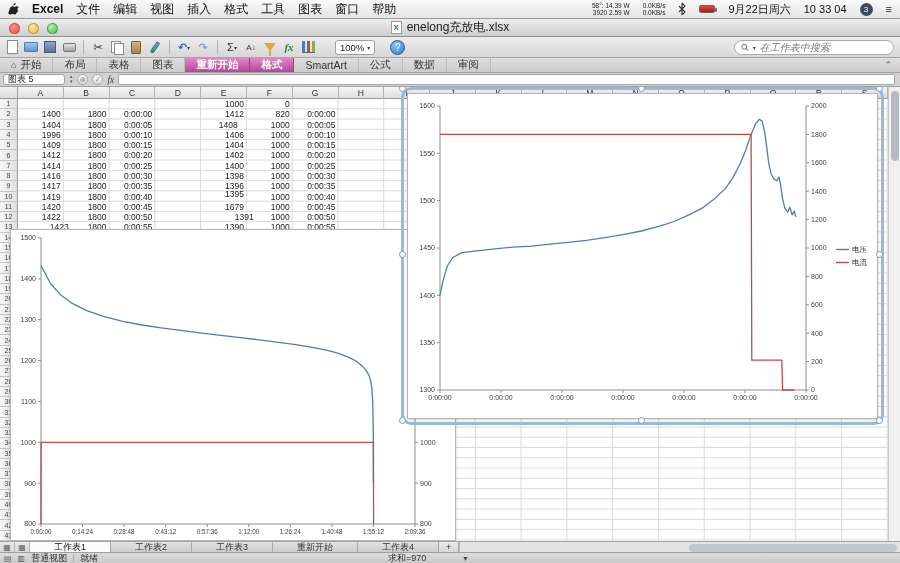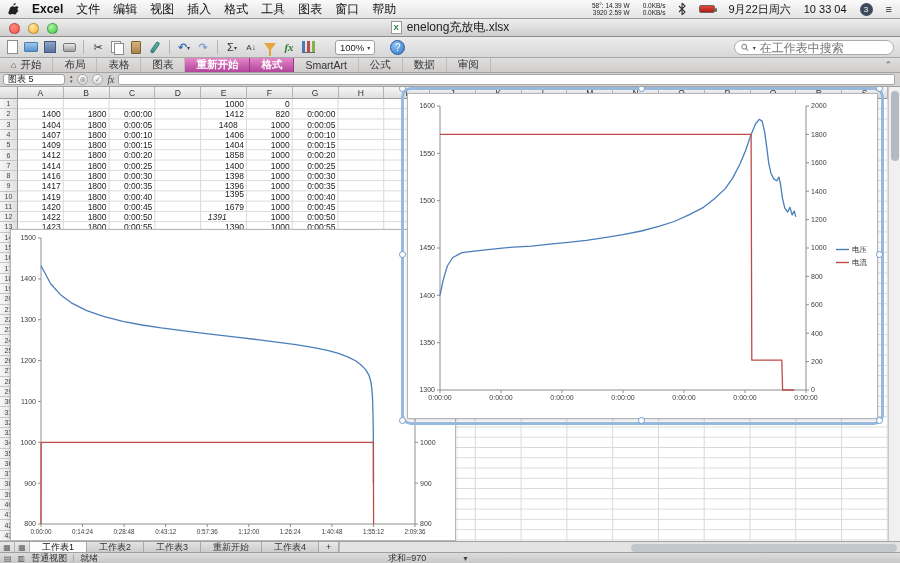--- a/index.html
+++ b/index.html
@@ -60,22 +60,22 @@
   .g-fx { font-family:"Liberation Serif",serif; font-style:italic; font-weight:bold; color:#2e7d32; font-size:11px; }
   .ic-chart { width:13px; height:12px; background:linear-gradient(to right,#4a7ebb 0 3px,transparent 3px 5px,#be4b48 5px 8px,transparent 8px 10px,#86b24a 10px 13px); border-bottom:1px solid #666; }
   .zoom-box { height:15px; background:#fff; border:1px solid #a0a0a0; border-radius:3px; font-size:9.5px;
               display:flex; align-items:center; padding:0 4px; gap:3px; margin-left:16px; color:#222; }
   .caret { font-size:6px; color:#444; }
   .help-btn { width:15px; height:15px; border-radius:50%; border:1px solid #2a5c9d; color:#fff; font-size:10px;
               background:radial-gradient(circle at 35% 30%,#8fc3f5,#2f77c9);
               display:flex; align-items:center; justify-content:center; margin-left:12px; }
   .search-box { position:absolute; right:6px; top:3px; width:160px; height:15px; background:#fff;
                 border:1px solid #ababab; border-radius:8px; display:flex; align-items:center; padding:0 6px; gap:4px; }
-  .search-box input { border:none; outline:none; font-size:12px; width:100%; color:#333; background:transparent;
-                      font-family:inherit; }
+  .search-box input { border:none; outline:none; font-size:10px; width:100%; color:#333; background:transparent;
+                      font-family:inherit;font-style:italic; }
 
   
   .ribbon { position:absolute; left:0; top:58px; width:900px; height:15px;
             background:linear-gradient(#e0dddd,#cfcccc); border-bottom:1px solid #a5a2a2;
             display:flex; align-items:stretch; font-size:10.5px; color:#333; z-index:7; }
   .rtab { display:flex; align-items:center; padding:0 11px; border-right:1px solid #bdbaba; white-space:nowrap; }
   .rtab.contextual { background:linear-gradient(#e387c8,#b2459b); color:#fff; border-right-color:#9a3d87; font-weight:bold; }
   .home-glyph { margin-right:4px; font-size:9px; }
   .ribbon-collapse { margin-left:auto; padding:0 8px; display:flex; align-items:center; font-size:9px; color:#555; }
 
@@ -121,21 +121,21 @@
   .handle { position:absolute; width:7px; height:7px; border-radius:50%; background:#fff;
             border:1.5px solid #6f9bd1; z-index:5; }
   svg text { font-family:"Liberation Sans","DejaVu Sans",sans-serif; }
 
   
   .sheetbar { position:absolute; left:0; top:541px; width:900px; height:11px;
               background:linear-gradient(#e9e9e9,#d7d7d7); border-top:1px solid #a3a3a3;
               display:flex; align-items:stretch; font-size:9px; color:#333; z-index:6; }
   .tabnav { width:15px; display:flex; align-items:center; justify-content:center; font-size:8px;
             border-right:1px solid #b5b5b5; color:#555; }
-  .sheet-tab { padding:0 12px; display:flex; align-items:center; background:linear-gradient(#e2e2e2,#cdcdcd);
+  .sheet-tab { padding:0 24px; display:flex; align-items:center; background:linear-gradient(#e2e2e2,#cdcdcd);
                border-right:1px solid #a8a8a8; white-space:nowrap; }
   .sheet-tab.active { background:#fcfcfc; color:#111; }
   .add-tab { padding:0 7px; display:flex; align-items:center; border-right:1px solid #a8a8a8; }
   .hscroll { flex:1; position:relative; background:#e3e3e3; border-left:1px solid #bbb; }
   .hthumb { position:absolute; left:52%; right:3px; top:1.5px; height:8px; background:#c2c7cd; border-radius:4px; }
 
   
   .statusbar { position:absolute; left:0; top:552px; width:900px; height:11px;
                background:linear-gradient(#dddddd,#c8c8c8); border-top:1px solid #9f9f9f;
                display:flex; align-items:center; font-size:9px; color:#333; padding:0 4px; gap:6px; z-index:6; }
@@ -390,36 +390,36 @@
       <div class="cell" style="left: 91.58px; top: 10.28px; width: 42.79px; height: 10.28px;">0:00:00</div>
       <div class="cell" style="left: 183.16px; top: 10.28px; width: 42.79px; height: 10.28px;">1412</div>
       <div class="cell" style="left: 228.95px; top: 10.28px; width: 42.79px; height: 10.28px;">820</div>
       <div class="cell" style="left: 274.74px; top: 10.28px; width: 42.79px; height: 10.28px;">0:00:00</div>
       <div class="cell" style="left: 0px; top: 20.56px; width: 42.79px; height: 10.28px;">1404</div>
       <div class="cell" style="left: 45.79px; top: 20.56px; width: 42.79px; height: 10.28px;">1800</div>
       <div class="cell" style="left: 91.58px; top: 20.56px; width: 42.79px; height: 10.28px;">0:00:05</div>
       <div class="cell" style="left: 177px; top: 20.56px; width: 42.79px; height: 10.28px;">1408</div>
       <div class="cell" style="left: 228.95px; top: 20.56px; width: 42.79px; height: 10.28px;">1000</div>
       <div class="cell" style="left: 274.74px; top: 20.56px; width: 42.79px; height: 10.28px;">0:00:05</div>
-      <div class="cell" style="left: 0px; top: 30.84px; width: 42.79px; height: 10.28px;">1407</div>
+      <div class="cell" style="left: 0px; top: 30.84px; width: 42.79px; height: 10.28px;">1996</div>
       <div class="cell" style="left: 45.79px; top: 30.84px; width: 42.79px; height: 10.28px;">1800</div>
       <div class="cell" style="left: 91.58px; top: 30.84px; width: 42.79px; height: 10.28px;">0:00:10</div>
       <div class="cell" style="left: 183.16px; top: 30.84px; width: 42.79px; height: 10.28px;">1406</div>
       <div class="cell" style="left: 228.95px; top: 30.84px; width: 42.79px; height: 10.28px;">1000</div>
       <div class="cell" style="left: 274.74px; top: 30.84px; width: 42.79px; height: 10.28px;">0:00:10</div>
       <div class="cell" style="left: 0px; top: 41.12px; width: 42.79px; height: 10.28px;">1409</div>
       <div class="cell" style="left: 45.79px; top: 41.12px; width: 42.79px; height: 10.28px;">1800</div>
       <div class="cell" style="left: 91.58px; top: 41.12px; width: 42.79px; height: 10.28px;">0:00:15</div>
       <div class="cell" style="left: 183.16px; top: 41.12px; width: 42.79px; height: 10.28px;">1404</div>
       <div class="cell" style="left: 228.95px; top: 41.12px; width: 42.79px; height: 10.28px;">1000</div>
       <div class="cell" style="left: 274.74px; top: 41.12px; width: 42.79px; height: 10.28px;">0:00:15</div>
       <div class="cell" style="left: 0px; top: 51.4px; width: 42.79px; height: 10.28px;">1412</div>
       <div class="cell" style="left: 45.79px; top: 51.4px; width: 42.79px; height: 10.28px;">1800</div>
       <div class="cell" style="left: 91.58px; top: 51.4px; width: 42.79px; height: 10.28px;">0:00:20</div>
-      <div class="cell" style="left: 183.16px; top: 51.4px; width: 42.79px; height: 10.28px;">1858</div>
+      <div class="cell" style="left: 183.16px; top: 51.4px; width: 42.79px; height: 10.28px;">1402</div>
       <div class="cell" style="left: 228.95px; top: 51.4px; width: 42.79px; height: 10.28px;">1000</div>
       <div class="cell" style="left: 274.74px; top: 51.4px; width: 42.79px; height: 10.28px;">0:00:20</div>
       <div class="cell" style="left: 0px; top: 61.68px; width: 42.79px; height: 27px;">1414</div>
       <div class="cell" style="left: 45.79px; top: 61.68px; width: 42.79px; height: 10.28px;">1800</div>
       <div class="cell" style="left: 91.58px; top: 61.68px; width: 42.79px; height: 10.28px;">0:00:25</div>
       <div class="cell" style="left: 183.16px; top: 61.68px; width: 42.79px; height: 10.28px;">1400</div>
       <div class="cell" style="left: 228.95px; top: 61.68px; width: 42.79px; height: 10.28px;">1000</div>
       <div class="cell" style="left: 274.74px; top: 61.68px; width: 42.79px; height: 10.28px;">0:00:25</div>
       <div class="cell" style="left: 0px; top: 71.96px; width: 42.79px; height: 10.28px;">1416</div>
       <div class="cell" style="left: 45.79px; top: 71.96px; width: 42.79px; height: 10.28px;">1800</div>
@@ -441,24 +441,24 @@
       <div class="cell" style="left: 274.74px; top: 92.52px; width: 42.79px; height: 10.28px;">0:00:40</div>
       <div class="cell" style="left: 0px; top: 102.8px; width: 42.79px; height: 10.28px;">1420</div>
       <div class="cell" style="left: 45.79px; top: 102.8px; width: 42.79px; height: 10.28px;">1800</div>
       <div class="cell" style="left: 91.58px; top: 102.8px; width: 42.79px; height: 10.28px;">0:00:45</div>
       <div class="cell" style="left: 183.16px; top: 102.8px; width: 42.79px; height: 10.28px;">1679</div>
       <div class="cell" style="left: 228.95px; top: 102.8px; width: 42.79px; height: 10.28px;">1000</div>
       <div class="cell" style="left: 274.74px; top: 102.8px; width: 42.79px; height: 10.28px;">0:00:45</div>
       <div class="cell" style="left: 0px; top: 113.08px; width: 42.79px; height: 10.28px;">1422</div>
       <div class="cell" style="left: 45.79px; top: 113.08px; width: 42.79px; height: 10.28px;">1800</div>
       <div class="cell" style="left: 91.58px; top: 113.08px; width: 42.79px; height: 10.28px;">0:00:50</div>
-      <div class="cell" style="left: 166px; top: 113.08px; width: 42.79px; height: 10.28px; font-style: italic;">1391</div>
+      <div class="cell" style="left: 193px; top: 113.08px; width: 42.79px; height: 10.28px;">1391</div>
       <div class="cell" style="left: 228.95px; top: 113.08px; width: 42.79px; height: 10.28px;">1000</div>
       <div class="cell" style="left: 274.74px; top: 113.08px; width: 42.79px; height: 10.28px;">0:00:50</div>
-      <div class="cell" style="left: 0px; top: 123.36px; width: 42.79px; height: 10.28px;">1423</div>
+      <div class="cell" style="left: 8px; top: 123.36px; width: 42.79px; height: 10.28px;">1423</div>
       <div class="cell" style="left: 45.79px; top: 123.36px; width: 42.79px; height: 10.28px;">1800</div>
       <div class="cell" style="left: 91.58px; top: 123.36px; width: 42.79px; height: 10.28px;">0:00:55</div>
       <div class="cell" style="left: 183.16px; top: 123.36px; width: 42.79px; height: 10.28px;">1390</div>
       <div class="cell" style="left: 228.95px; top: 123.36px; width: 42.79px; height: 10.28px;">1000</div>
       <div class="cell" style="left: 274.74px; top: 123.36px; width: 42.79px; height: 10.28px;">0:00:55</div>
     </div>
   <div class="vscroll">
       <span class="vthumb"></span>
     </div>
 

